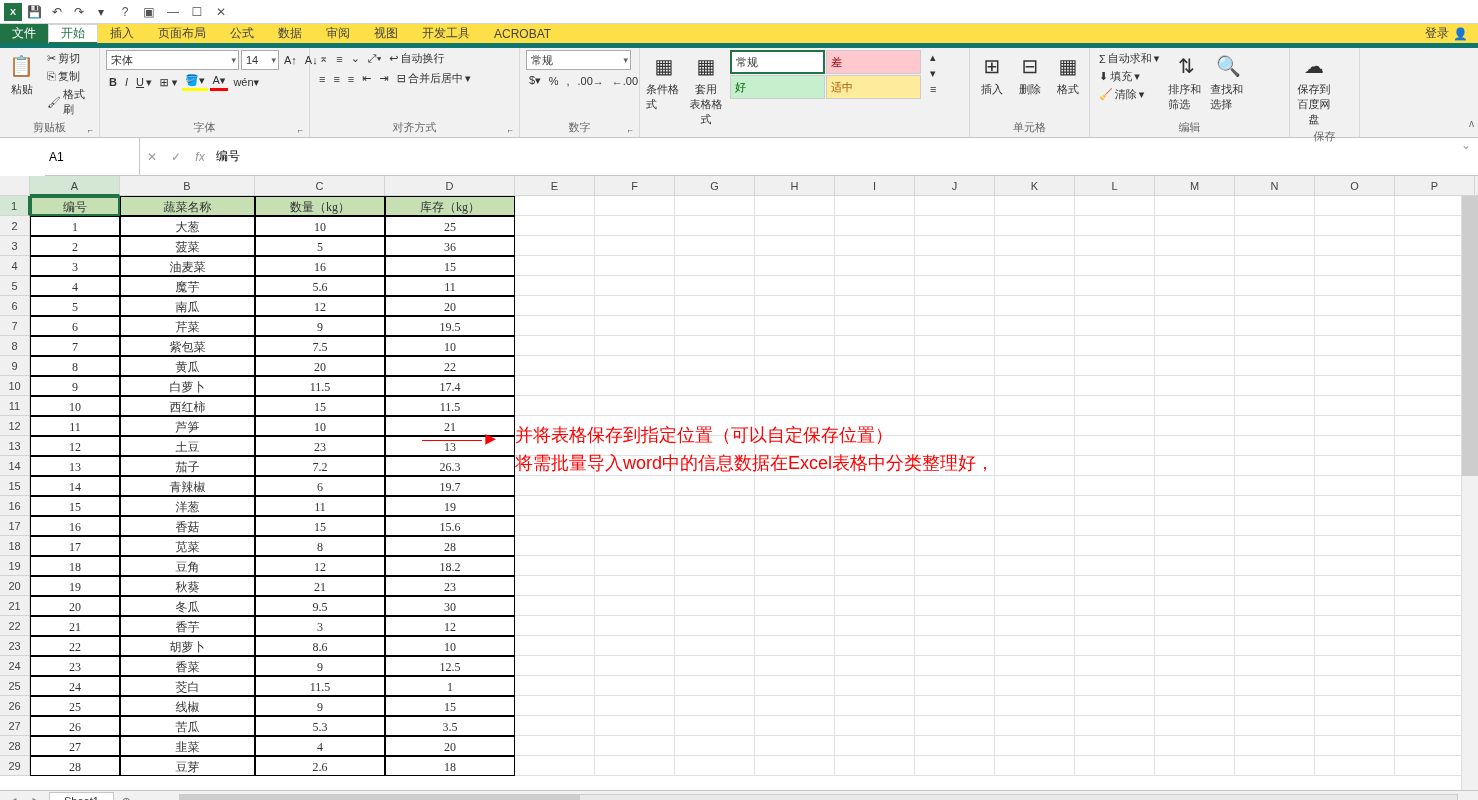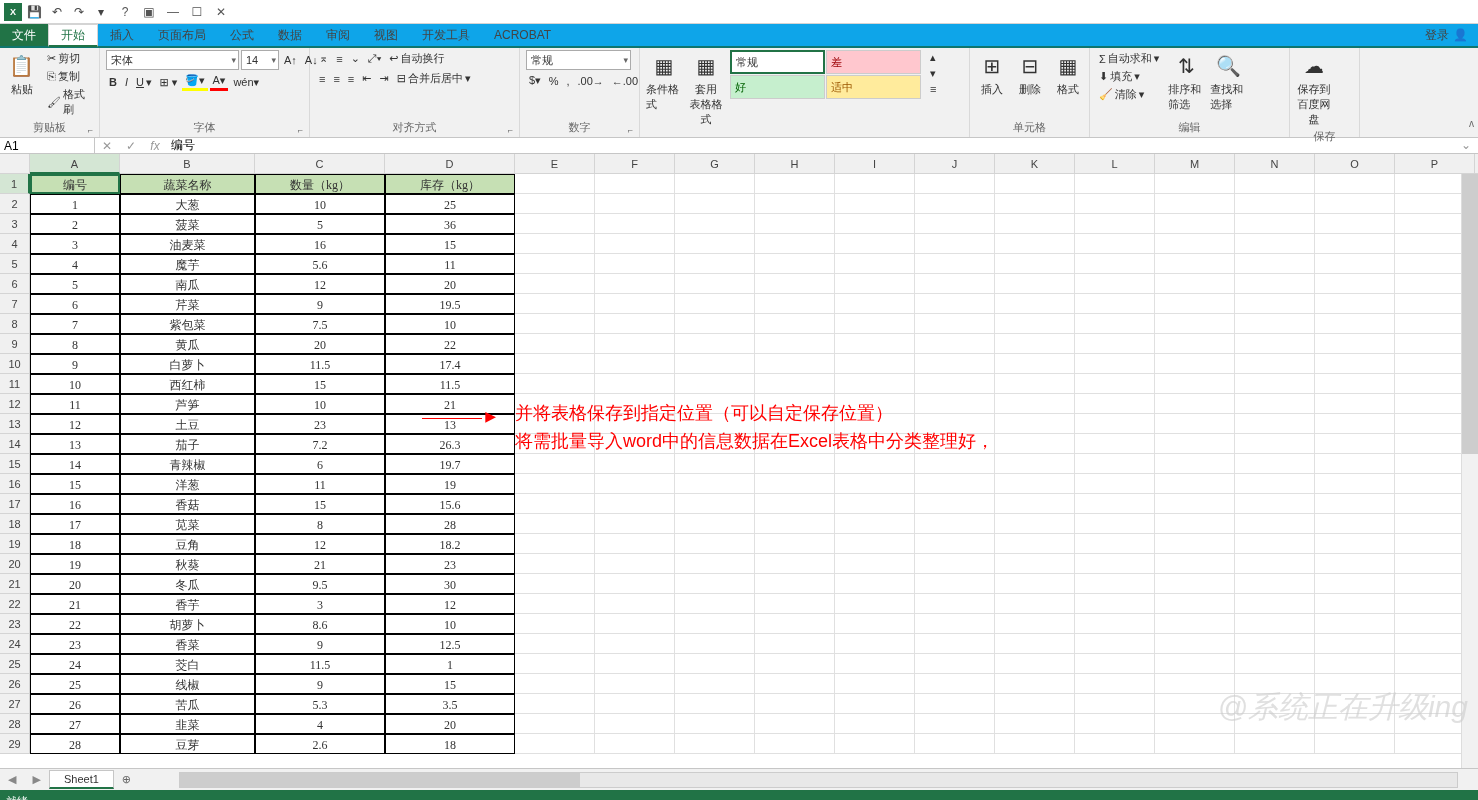--- a/index.html
+++ b/index.html
@@ -8,21 +8,21 @@
 
 .titlebar { height: 24px; background: #fff; display: flex; align-items: center; border-bottom: 1px solid #d4d4d4; }
 .titlebar .qat { display: flex; align-items: center; gap: 4px; padding: 0 4px; }
 .titlebar .qat-icon { width: 18px; height: 18px; display: flex; align-items: center; justify-content: center; font-size: 12px; color: #444; cursor: pointer; }
 .titlebar .excel-icon { width: 18px; height: 18px; background: #217346; color: #fff; font-size: 9px; font-weight: bold; display: flex; align-items: center; justify-content: center; }
 .titlebar .title-center { flex: 1; text-align: center; font-size: 12px; color: #333; }
 .titlebar .win-ctrl { display: flex; gap: 2px; padding-right: 4px; }
 .titlebar .win-ctrl span { width: 22px; height: 18px; display: flex; align-items: center; justify-content: center; cursor: pointer; color: #555; }
 
 
-.ribbon-tabs { height: 24px; background: #0ea5e9; display: flex; align-items: stretch; border-bottom: 2px solid #0f766e; }
+.ribbon-tabs { height: 24px; background: #fde047; display: flex; align-items: stretch; border-bottom: 5px solid #0f766e; }
 .ribbon-tabs .tab { padding: 0 12px; display: flex; align-items: center; font-size: 12px; cursor: pointer; color: #444; }
 .ribbon-tabs .tab.file { background: #217346; color: #fff; }
 .ribbon-tabs .tab.active { background: #fff; border: 1px solid #d4d4d4; border-bottom: 2px solid #217346; margin-bottom: -1px; color: #217346; }
 .ribbon-tabs .spacer { flex: 1; }
 .ribbon-tabs .login { padding: 0 10px; display: flex; align-items: center; gap: 4px; color: #444; }
 
 
 .ribbon { height: 90px; background: #f1f1f1; display: flex; border-bottom: 1px solid #c6c6c6; font-size: 11px; }
 .rgroup { border-right: 1px solid #d9d9d9; padding: 2px 6px; display: flex; flex-direction: column; justify-content: space-between; }
 .rgroup .gbody { display: flex; align-items: flex-start; gap: 6px; flex: 1; }
@@ -36,21 +36,21 @@
 .combo { background: #fff; border: 1px solid #ababab; height: 20px; padding: 0 14px 0 4px; display: flex; align-items: center; position: relative; cursor: pointer; }
 .combo::after { content: "▾"; position: absolute; right: 2px; font-size: 9px; color: #666; }
 .style-grid { display: grid; grid-template-columns: 95px 95px; gap: 1px; }
 .style-cell { height: 24px; border: 1px solid #ccc; padding: 2px 4px; font-size: 11px; display: flex; align-items: center; cursor: pointer; }
 .style-cell.normal { background: #fff; border: 2px solid #217346; }
 .style-cell.bad { background: #ffc7ce; color: #9c0006; }
 .style-cell.good { background: #c6efce; color: #006100; }
 .style-cell.neutral { background: #ffeb9c; color: #9c5700; }
 
 
-.formula-bar { height: 16px; display: flex; border-bottom: 1px solid #c6c6c6; }
+.formula-bar { height: 38px; display: flex; border-bottom: 1px solid #c6c6c6; margin-left: 45px; }
 .namebox { width: 95px; border-right: 1px solid #c6c6c6; display: flex; align-items: center; padding: 0 4px; background: #fff; }
 .namebox input { border: none; width: 100%; font-size: 12px; outline: none; }
 .fx-area { display: flex; align-items: center; flex: 1; }
 .fx-btn { width: 24px; text-align: center; color: #999; cursor: pointer; }
 .fx-input { flex: 1; border: none; font-size: 12px; padding: 0 4px; outline: none; }
 
 
 .grid-wrap { position: relative; height: 614px; overflow: hidden; background: #fff; }
 .grid { display: grid; grid-template-columns: 30px 90px 135px 130px 130px repeat(13, 80px); }
 .colhdr, .rowhdr, .corner { background: #f0f0f0; border-right: 1px solid #d4d4d4; border-bottom: 1px solid #d4d4d4; text-align: center; font-size: 11px; color: #444; height: 20px; line-height: 20px; cursor: pointer; }
@@ -826,21 +826,20 @@
       <div class="cell"></div>
     </div>
   <div class="vsb">
       <div class="vthumb"></div>
     </div>
   <div class="arrow"></div>
   <div class="annotation">
     <div>并将表格保存到指定位置（可以自定保存位置）</div>
     <div>将需批量导入word中的信息数据在Excel表格中分类整理好，</div>
   </div>
-  <div class="watermark">@系统正在升级ing</div>
 </div>
 
 <div class="sheet-tabs">
   <div class="nav">◀</div>
   <div class="nav">▶</div>
   <div class="stab">Sheet1</div>
   <div class="add">⊕</div>
   <div class="hsb">
       <div class="thumb"></div>
     </div>

